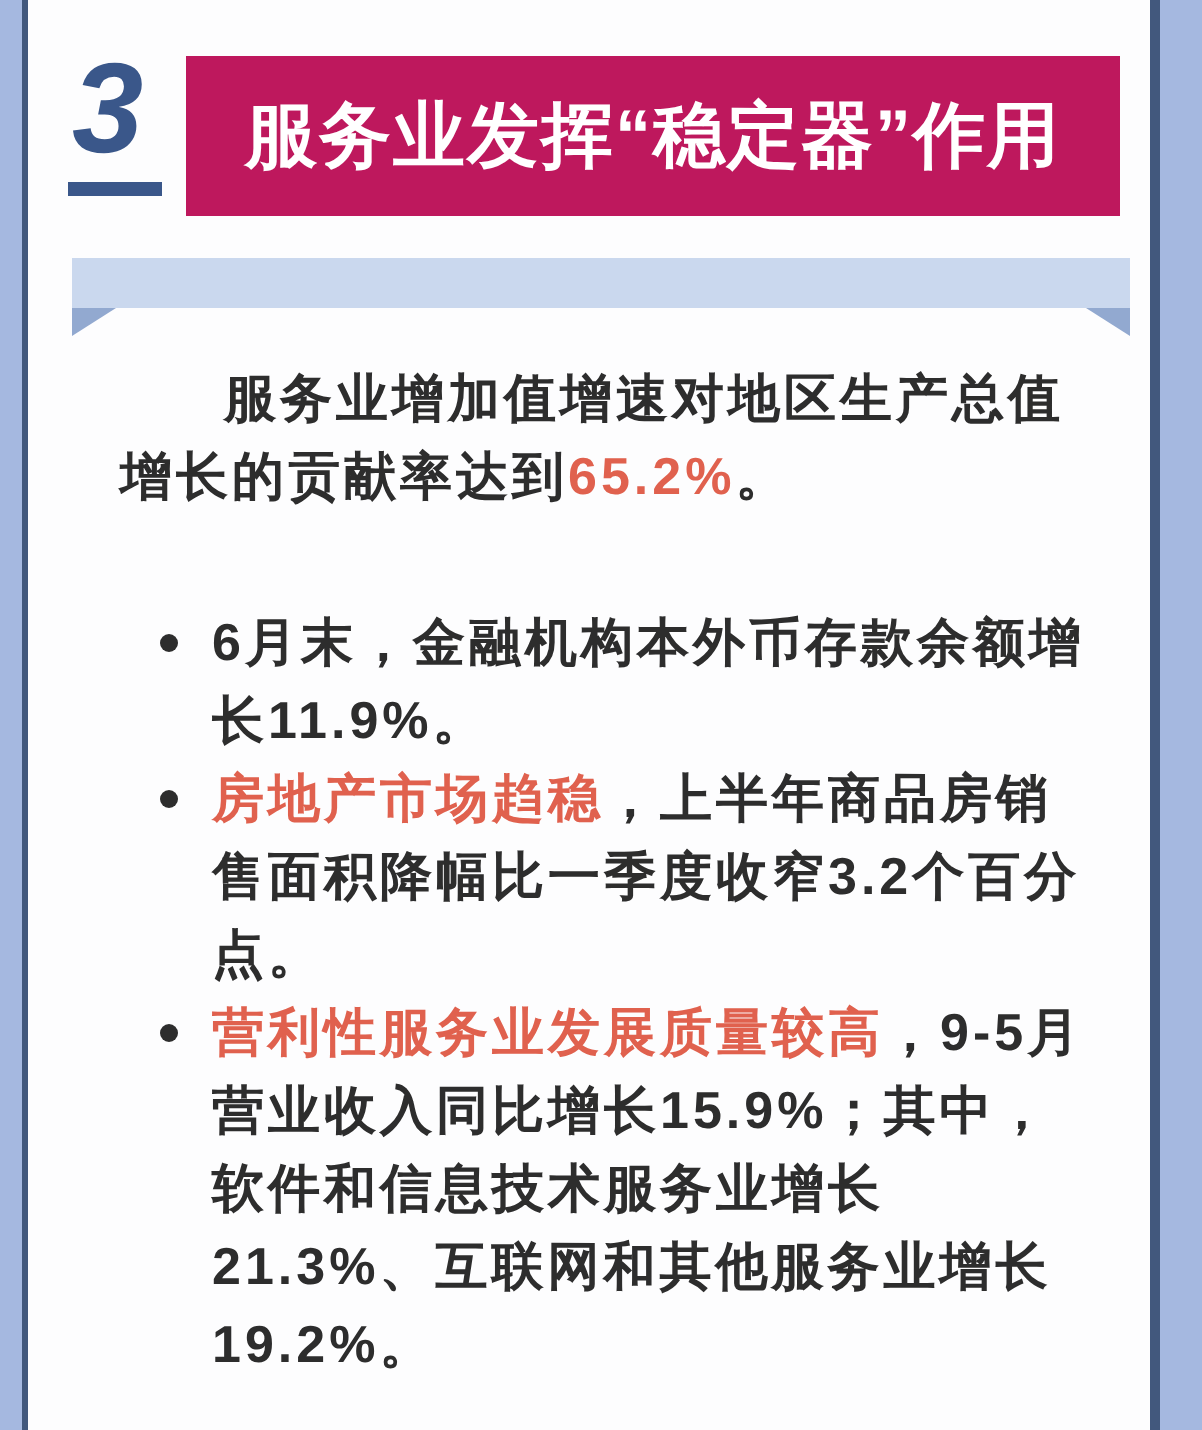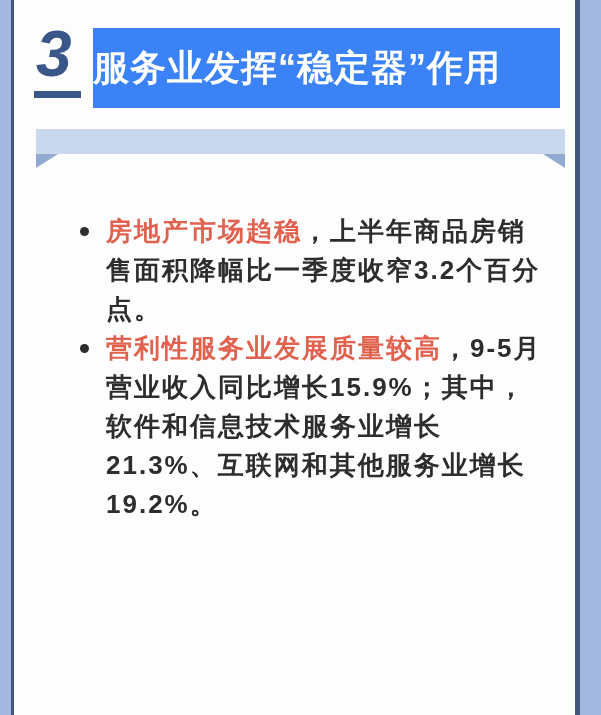--- a/index.html
+++ b/index.html
@@ -38,23 +38,24 @@
     background: #3a578a;
   }
 
   
   .banner {
     position: absolute;
     left: 93px;
     top: 28px;
     width: 467px;
     height: 80px;
-    background: #3b82f6;
+    background: #be185d;
     display: flex;
     align-items: center;
+    justify-content: center;
   }
   .banner-title {
     color: #ffffff;
     font-size: 36px;
     letter-spacing: 1px;
     white-space: nowrap;
   }
 
   
   .ribbon {
@@ -123,21 +124,23 @@
     <span class="banner-title">服务业发挥“稳定器”作用</span>
   </div>
 
   <div class="ribbon">
     <div class="fold fold-left"></div>
     <div class="fold fold-right"></div>
   </div>
 
   <div class="content">
 
+    <p class="intro"><span>服务业增加值增速对地区生产总值增长的贡献率达到</span><span class="red">65.2%</span><span>。</span></p>
 
     <ul class="bullets">
+      <li><span class="dot"></span><span class="red"></span><span>6月末，金融机构本外币存款余额增长11.9%。</span></li>
       <li><span class="dot"></span><span class="red">房地产市场趋稳</span><span>，上半年商品房销售面积降幅比一季度收窄3.2个百分点。</span></li>
       <li><span class="dot"></span><span class="red">营利性服务业发展质量较高</span><span>，9-5月营业收入同比增长15.9%；其中，软件和信息技术服务业增长21.3%、互联网和其他服务业增长19.2%。</span></li>
     </ul>
 
   </div>
 
 </div>
 
 </body></html>

